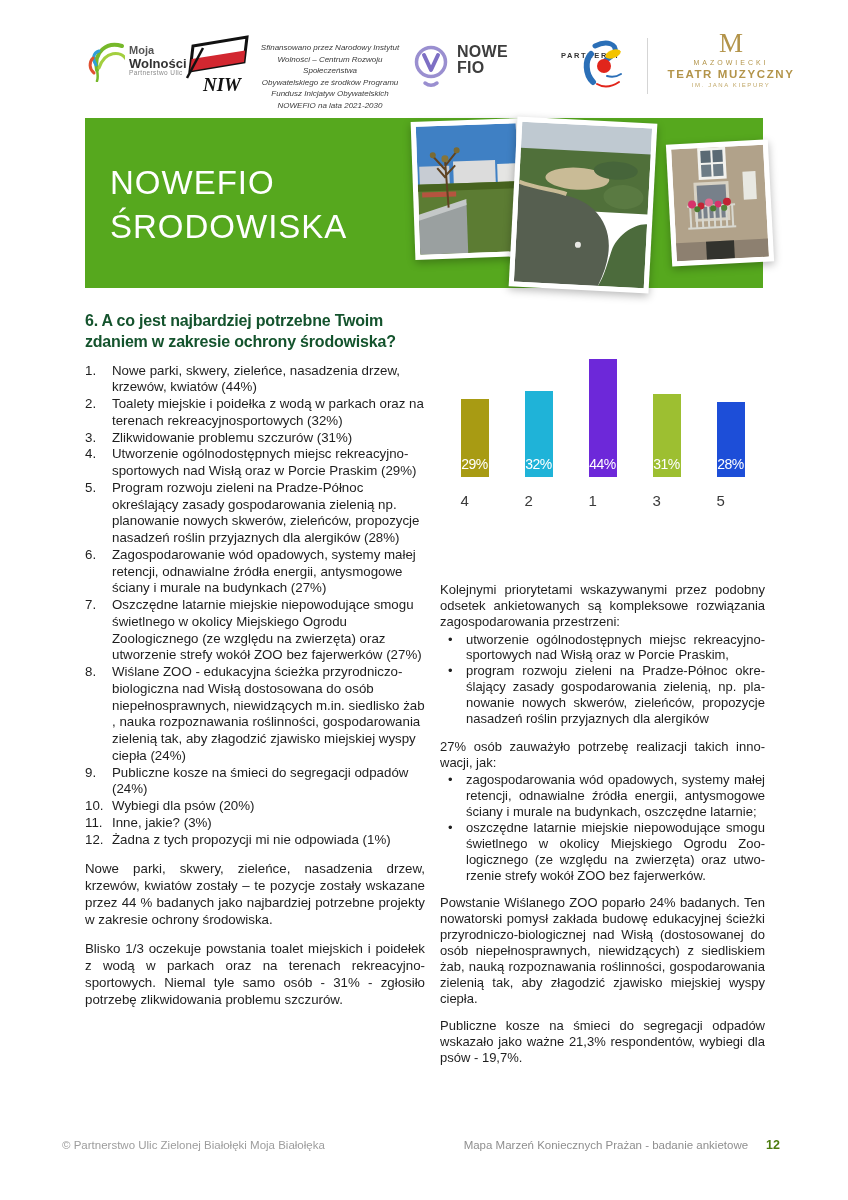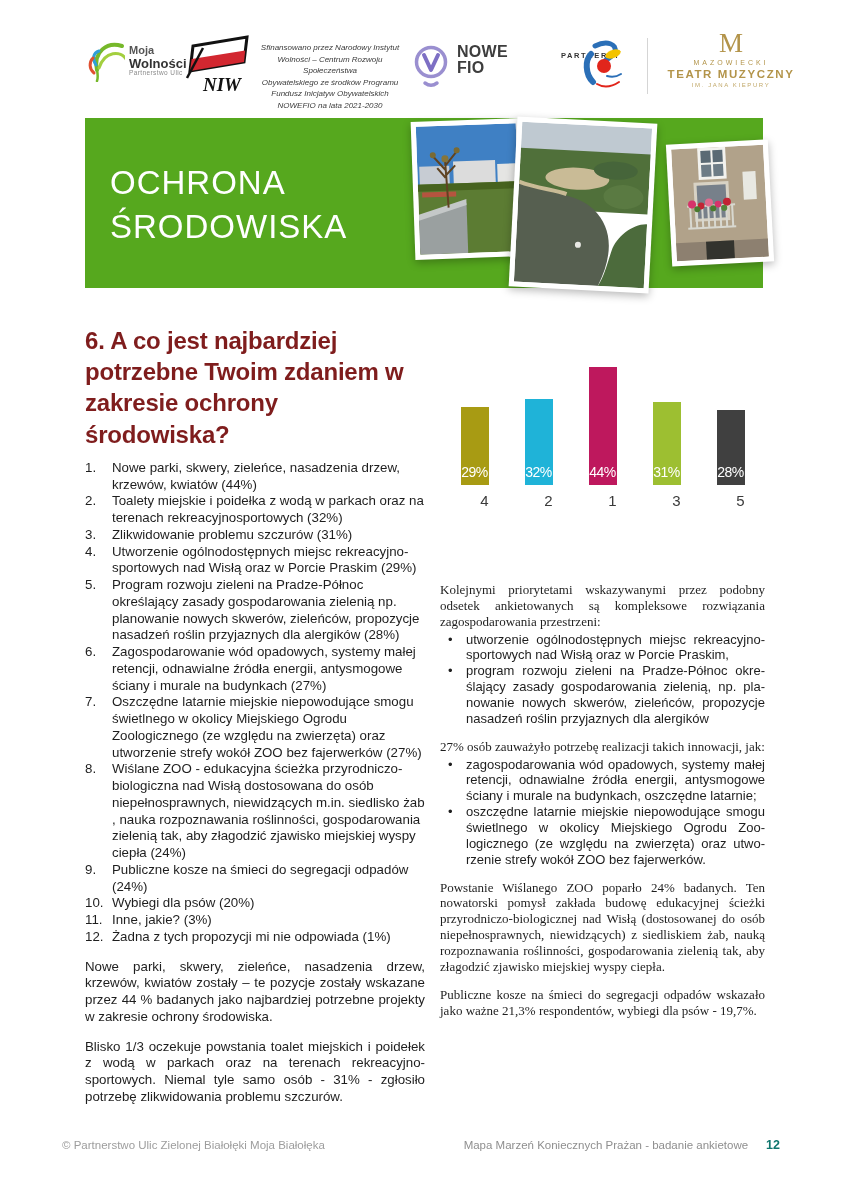--- a/index.html
+++ b/index.html
@@ -35,46 +35,46 @@
   .photo svg { display:block; }
   .photo-park   { left:328px; top:2px;  transform:rotate(-2deg); }
   .photo-river  { left:428px; top:2px;  transform:rotate(3deg); }
   .photo-balcony{ left:584px; top:24px; transform:rotate(-3deg); }
 
   
   .content { position:absolute; left:85px; top:303px; width:680px; display:flex; }
   .col-left  { width:340px; }
   .col-right { width:325px; margin-left:15px; }
 
-  .q-title { font-size:24px; font-weight:600; letter-spacing:-.2px; line-height:1.3; color:#7f1d1d; margin:22px 0 10px; }
+  .q-title { font-size:16px; font-weight:600; letter-spacing:-.2px; line-height:1.3; color:#14532d; margin:8px 0 10px; }
   .num-list { list-style:none; counter-reset:n; font-size:13.3px; line-height:1.26; color:#1e1e1e; }
   .num-list li { counter-increment:n; position:relative; padding-left:27px; }
   .num-list li::before { content:counter(n)"."; position:absolute; left:0; }
   .col-left p { font-size:13.3px; line-height:1.26; text-align:justify; margin-top:13px; color:#1e1e1e; }
 
   
   .chart { display:flex; align-items:flex-end; justify-content:center; gap:36px; height:146px; margin-top:60px; }
-  .bar-col { display:flex; flex-direction:column; align-items:flex-end; }
+  .bar-col { display:flex; flex-direction:column; align-items:flex-start;gap:8px; }
   .bar { position:relative; width:28px; }
   .bar-val { position:absolute; bottom:5px; left:0; right:0; text-align:center; color:#fff; font-size:14px; letter-spacing:-.5px; }
   .bar-x { margin-top:7px; font-size:15px; color:#3a3a3a; }
 
   .col-right .rtext { margin-top:73px; }
-  .col-right p { font-size:13px; line-height:1.22; text-align:justify; color:#1e1e1e; margin-top:12px;font-family:Liberation Serif, serif; }
+  .col-right p { font-size:13px; line-height:1.22; text-align:justify; color:#1e1e1e; margin-top:12px; }
   .col-right p.first { margin-top:0; }
   .dot-list { list-style:none; font-size:13px; line-height:1.22; color:#1e1e1e; margin-top:2px; }
   .dot-list li { position:relative; padding-left:26px; text-align:justify; }
   .dot-list li::before { content:"•"; position:absolute; left:8px; }
 
   
   .footer { position:absolute; left:62px; right:68px; top:1138px; display:flex; justify-content:space-between; align-items:baseline;text-align:center; }
   .footer .f-left { font-size:11.5px; color:#9d9d9d; }
   .f-right { display:flex; align-items:baseline; gap:18px; }
   .f-center { font-size:11.5px; color:#8f8f8f; }
-  .f-page { font-size:12.5px; color:#0f766e; font-weight:700; }
+  .f-page { font-size:12.5px; color:#4d7c0f; font-weight:700; }
 </style>
 </head>
 <body>
 
 <div class="page">
 
   <div class="logos">
     <div class="logo-mb">
       <span>
         <svg width="40" height="46" viewBox="0 0 40 46">
@@ -141,21 +141,21 @@
     <div class="logo-theater">
       <div class="th-mono">M</div>
       <div class="th-l1">MAZOWIECKI</div>
       <div class="th-l2">TEATR MUZYCZNY</div>
       <div class="th-l3">IM. JANA KIEPURY</div>
     </div>
   </div>
 
   <div class="banner">
     <div class="banner-title">
-      <div>OCHRONA</div>
+      <div>NOWEFIO</div>
       <div>ŚRODOWISKA</div>
     </div>
 
     <div class="photo photo-park">
       <svg width="100" height="128" viewBox="0 0 100 128">
         <rect width="100" height="60" fill="#3f80c4"></rect>
         <rect x="2" y="40" width="30" height="20" fill="#c7ccd3"></rect>
         <rect x="36" y="36" width="42" height="24" fill="#dcdcdc"></rect>
         <rect x="80" y="40" width="18" height="20" fill="#e5e5e3"></rect>
         <rect x="0" y="58" width="100" height="70" fill="#5c7c33"></rect>
@@ -252,33 +252,33 @@
             </div>
             <div class="bar-x">4</div>
           </div>
           <div class="bar-col">
             <div class="bar" style="height: 86px; background: rgb(31, 179, 216);">
               <span class="bar-val">32%</span>
             </div>
             <div class="bar-x">2</div>
           </div>
           <div class="bar-col">
-            <div class="bar" style="height: 118px; background: #be185d;">
+            <div class="bar" style="height: 118px; background: #6d28d9;">
               <span class="bar-val">44%</span>
             </div>
             <div class="bar-x">1</div>
           </div>
           <div class="bar-col">
             <div class="bar" style="height: 83px; background: rgb(157, 191, 49);">
               <span class="bar-val">31%</span>
             </div>
             <div class="bar-x">3</div>
           </div>
           <div class="bar-col">
-            <div class="bar" style="height: 75px; background: #404040;">
+            <div class="bar" style="height: 75px; background: #1d4ed8;">
               <span class="bar-val">28%</span>
             </div>
             <div class="bar-x">5</div>
           </div>
         </div>
       <div class="rtext">
         <p class="first">Kolejnymi priorytetami wskazywanymi przez podob­ny odsetek ankietowanych są kompleksowe rozwią­zania zagospodarowania przestrzeni:</p>
         <ul class="dot-list">
           <li>utworzenie ogólnodostępnych miejsc rekreacyj­no-sportowych nad Wisłą oraz w Porcie Praskim,</li>
           <li>program rozwoju zieleni na Pradze-Północ okre­ślający zasady gospodarowania zielenią, np. pla­nowanie nowych skwerów, zieleńców, propozycje nasadzeń roślin przyjaznych dla alergików</li>

